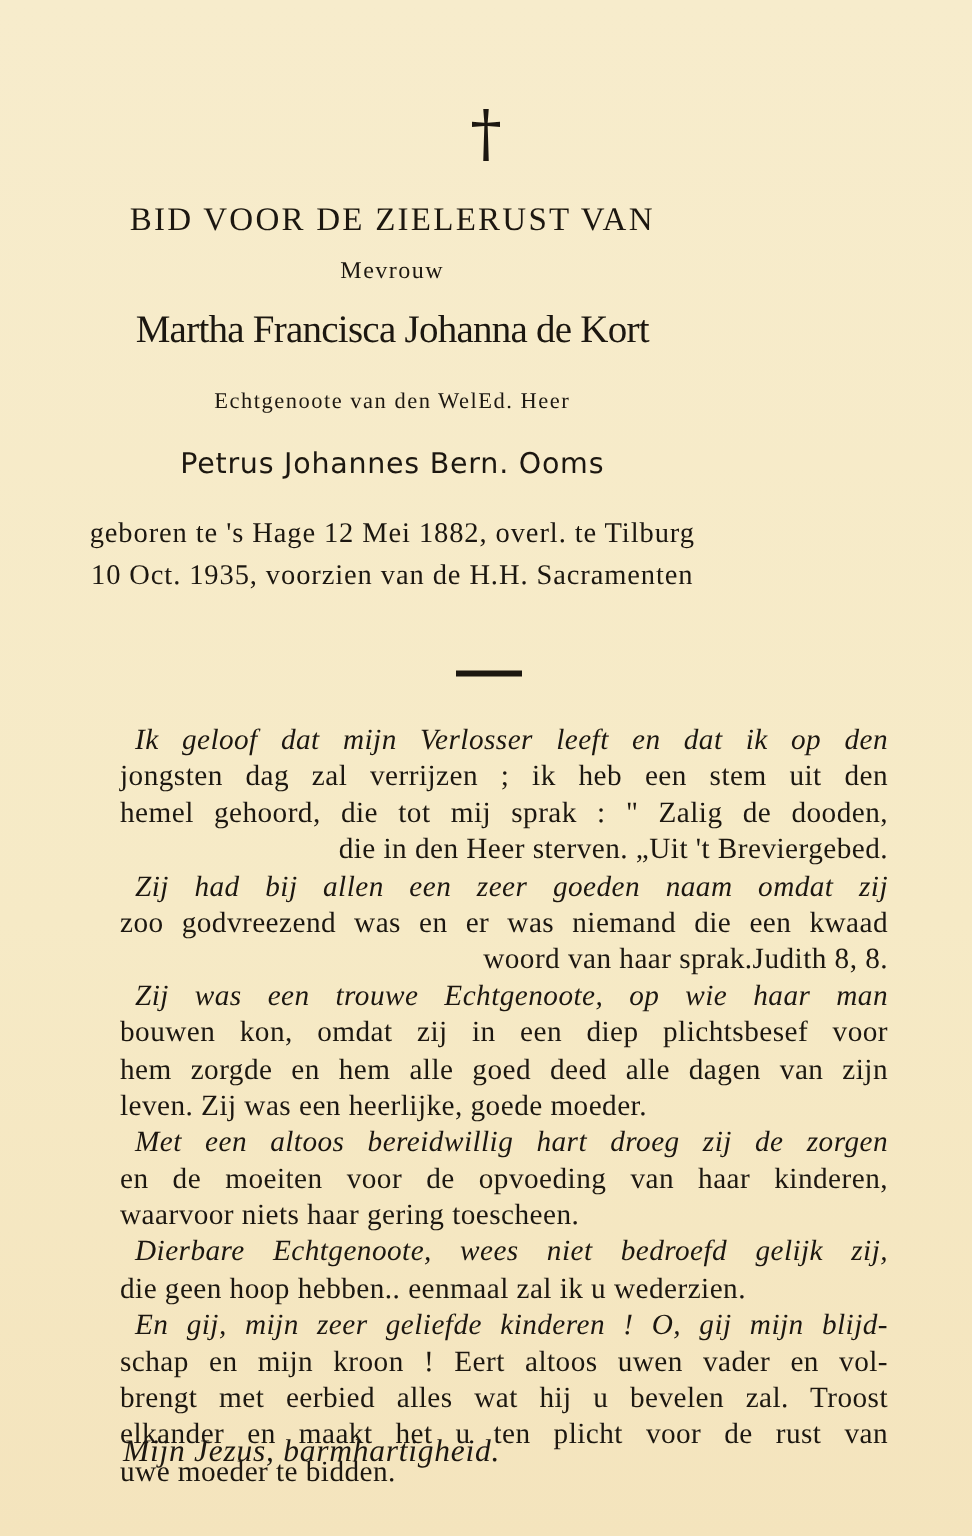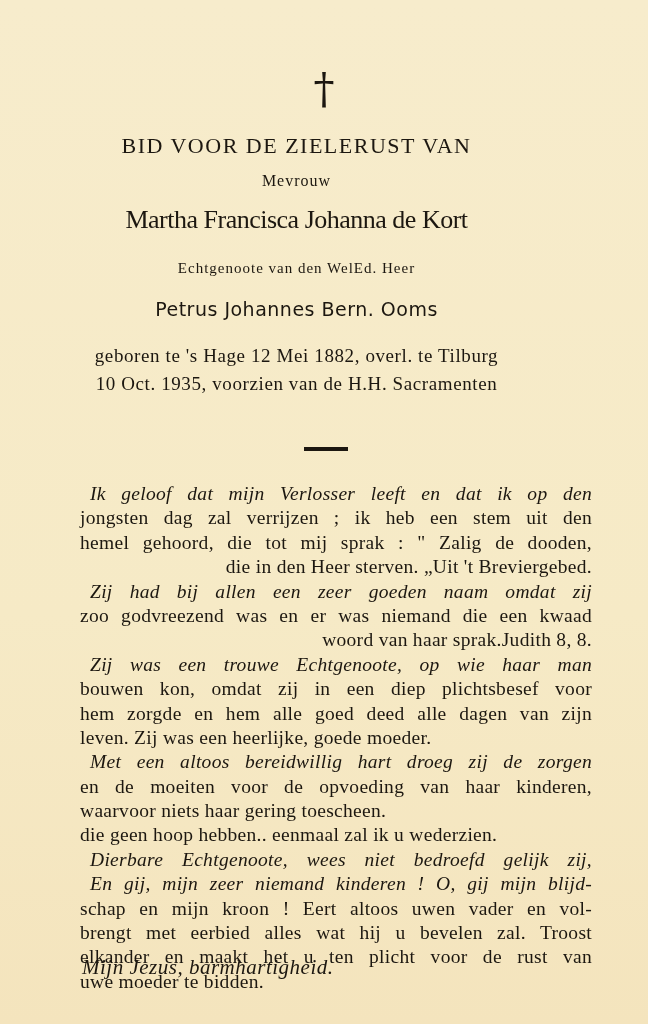--- a/index.html
+++ b/index.html
@@ -10,21 +10,21 @@
     color: #1c1710;
   }
   .card {
     position: relative; width: 648px; height: 1024px;
     background: linear-gradient(180deg, #f7eccc 0%, #f6eac6 60%, #f4e4bd 100%);
   }
   .cross {
     position: absolute; top: 68px; left: 0; width: 648px; text-align: center;
     font-size: 42px; line-height: 42px; font-family: "DejaVu Serif", serif;
   }
-  .center { position: absolute; left: 0; width: 523px; text-align: center; padding-left: 35px; }
+  .center { position: absolute; left: 0; width: 523px; text-align: center; }
   .heading { top: 133px; font-size: 22px; letter-spacing: 1.5px; }
   .mevrouw { top: 172px; font-size: 16px; letter-spacing: 1px; }
   .name {
     top: 205px; font-family: Liberation Serif, serif; font-size: 26px;
     letter-spacing: -0.5px; font-weight: 500;
   }
   .spouse-line { top: 260px; font-size: 15px; letter-spacing: 1px; }
   .spouse-name {
     top: 298px; font-family: "DejaVu Sans", sans-serif; font-size: 19px;
     letter-spacing: 0.5px;
@@ -75,23 +75,23 @@
       <span>woord van haar sprak.</span>
       <span>Judith 8, 8.</span>
     </span>
     <span class="line indent">Zij was een trouwe Echtgenoote, op wie haar man</span>
     <span class="line">bouwen kon, omdat zij in een diep plichtsbesef voor</span>
     <span class="line">hem zorgde en hem alle goed deed alle dagen van zijn</span>
     <span class="line last">leven. Zij was een heerlijke, goede moeder.</span>
     <span class="line indent">Met een altoos bereidwillig hart droeg zij de zorgen</span>
     <span class="line">en de moeiten voor de opvoeding van haar kinderen,</span>
     <span class="line last">waarvoor niets haar gering toescheen.</span>
+    <span class="line indent">Dierbare Echtgenoote, wees niet bedroefd gelijk zij,</span>
     <span class="line last">die geen hoop hebben.. eenmaal zal ik u wederzien.</span>
-    <span class="line indent">Dierbare Echtgenoote, wees niet bedroefd gelijk zij,</span>
-    <span class="line indent">En gij, mijn zeer niemand kinderen ! O, gij mijn blijd-</span>
+    <span class="line indent">En gij, mijn zeer geliefde kinderen ! O, gij mijn blijd-</span>
     <span class="line">schap en mijn kroon ! Eert altoos uwen vader en vol-</span>
     <span class="line">brengt met eerbied alles wat hij u bevelen zal. Troost</span>
     <span class="line">elkander en maakt het u ten plicht voor de rust van</span>
     <span class="line last">uwe moeder te bidden.</span>
   </div>
 
   <div class="closing">Mijn Jezus, barmhartigheid.</div>
 </div>
 
 </body></html>

